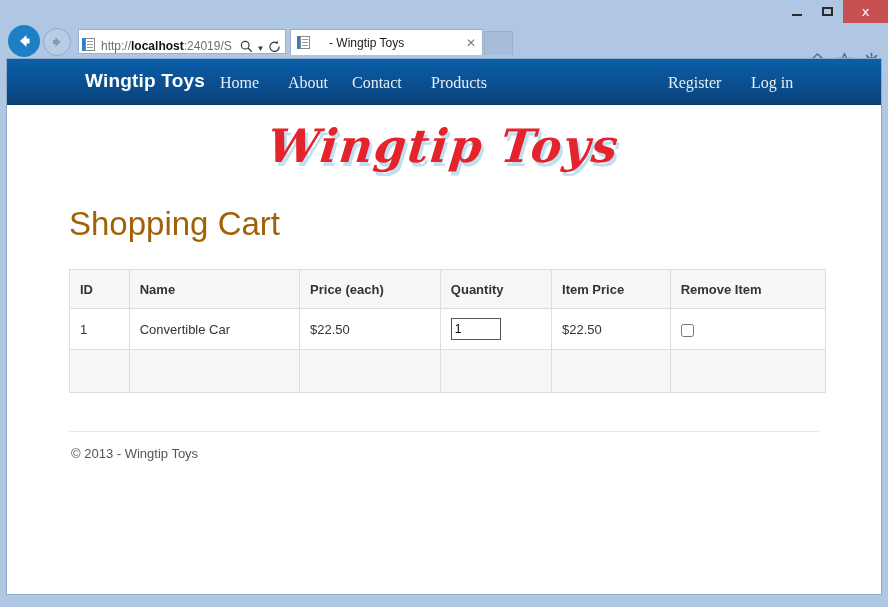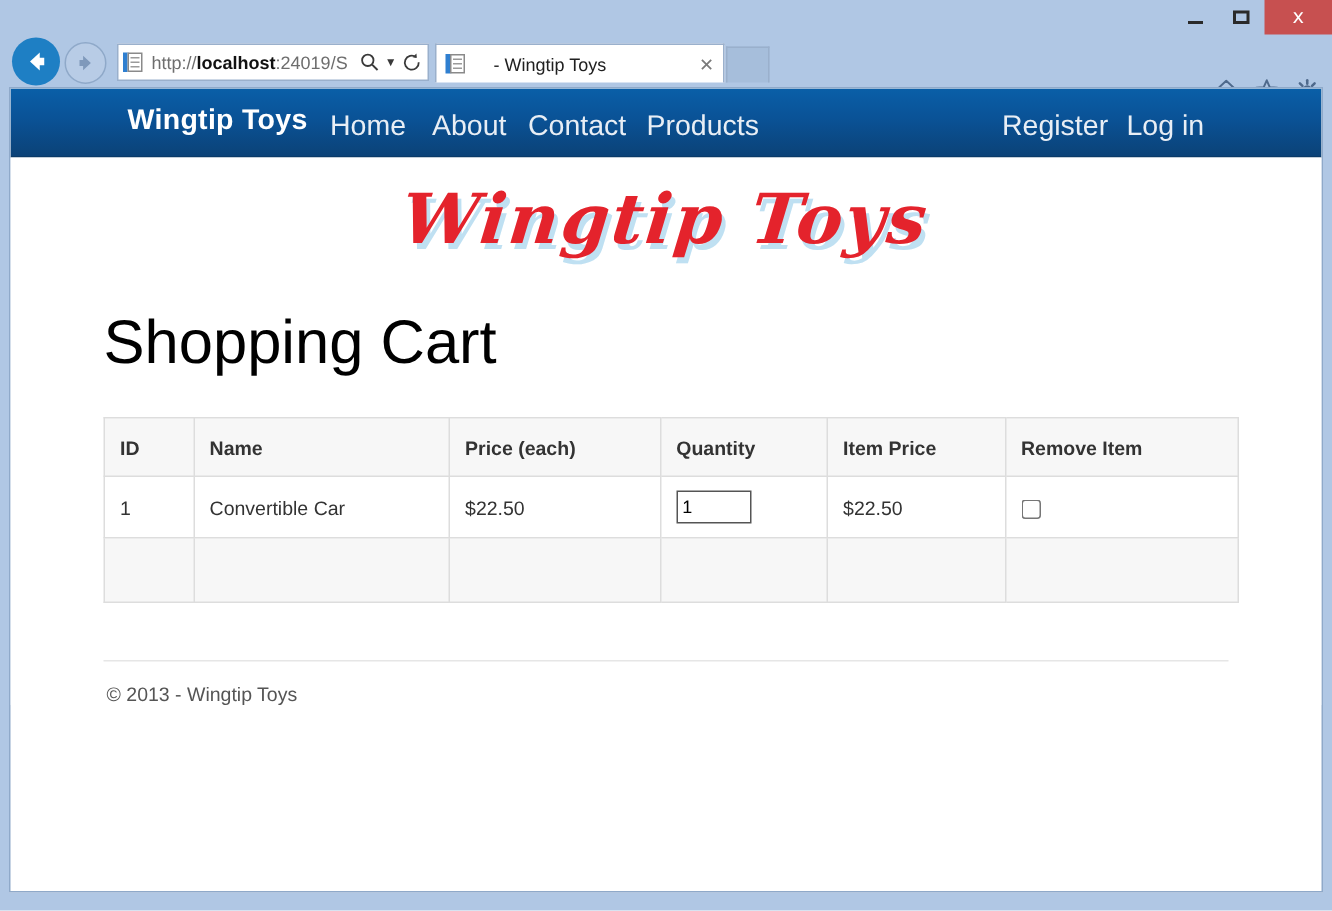--- a/index.html
+++ b/index.html
@@ -92,21 +92,21 @@
   .arrow-svg { display: block; }
 
   #addrbar {
     position: absolute;
     left: 78px; top: 5px;
     width: 208px; height: 25px;
     background: #ffffff;
     border: 1px solid #9ab0cc;
     box-sizing: border-box;
     display: flex;
-    align-items: center;
+    align-items: flex-end;
     padding: 0 2px 0 3px;
   }
   #addr-favicon {
     width: 16px; height: 16px;
     flex: 0 0 16px;
     position: relative;
     margin-right: 3px;
   }
   .fav-page {
     position: absolute;
@@ -240,25 +240,26 @@
     font-size: 19px;
     font-weight: bold;
     color: #ffffff;
     letter-spacing: 0.2px;
     cursor: pointer;
     text-decoration: none;
   }
   .nav-link {
     position: absolute;
     top: 15px;
-    font-size: 19px;
+    font-size: 16px;
     color: #e8eef5;
     text-decoration: none;
     cursor: pointer;
     white-space: nowrap;
+    font-family: Liberation Serif, serif;
   }
   #nav-home     { left: 213px; }
   #nav-about    { left: 281px; }
   #nav-contact  { left: 345px; }
   #nav-products { left: 424px; text-align: right; }
   #nav-register { left: 661px; }
   #nav-login    { left: 744px; }
 
   
   #pagebody {
@@ -304,23 +305,23 @@
     font-size: 15px;
     color: #9a9a9a;
     padding: 0 4px;
     position: relative;
     top: -3px;
   }
 
   
   #cart-heading {
     margin: 14px 0 0 62px;
-    font-size: 41px;
+    font-size: 33px;
     font-weight: normal;
-    color: #000000;
+    color: #a16207;
     font-family: "Liberation Sans", sans-serif;
   }
 
   
   #cart-table {
     margin: 26px 0 0 62px;
     width: 757px;
     border-collapse: collapse;
     background: #ffffff;
     font-size: 13px;

